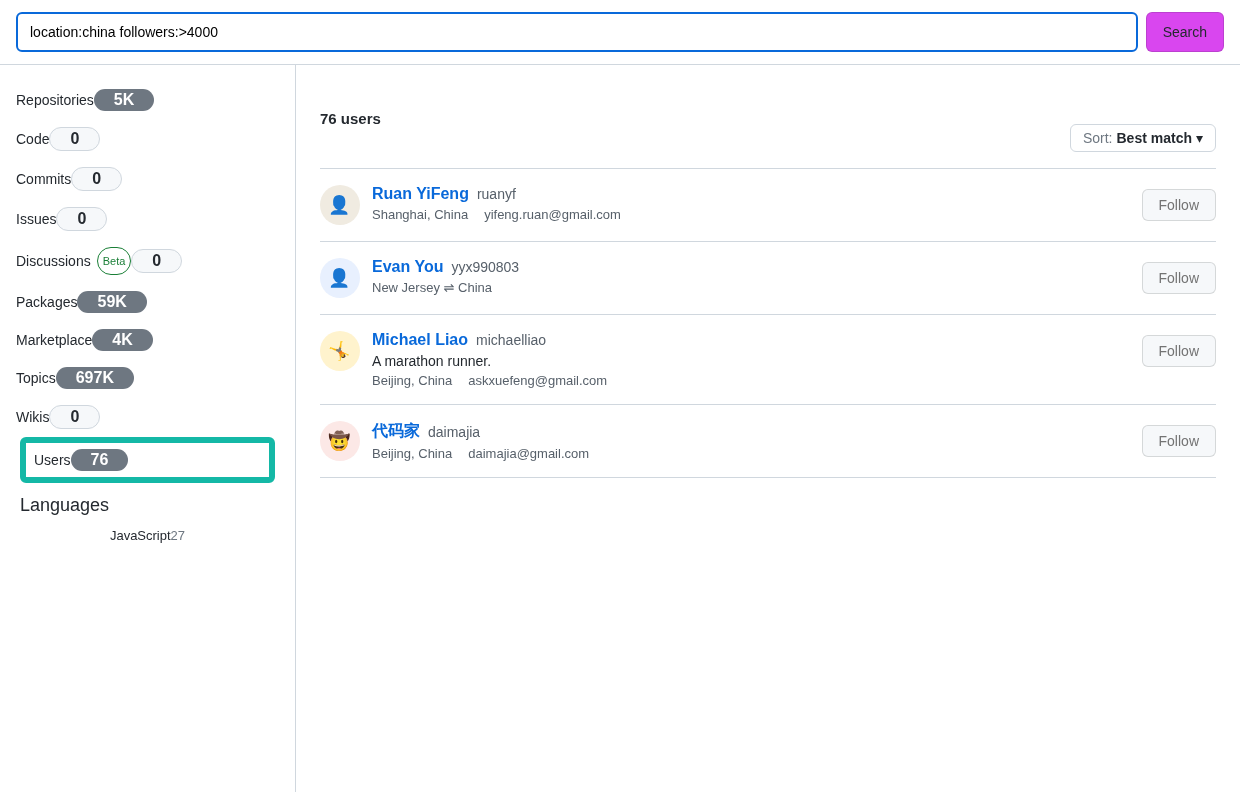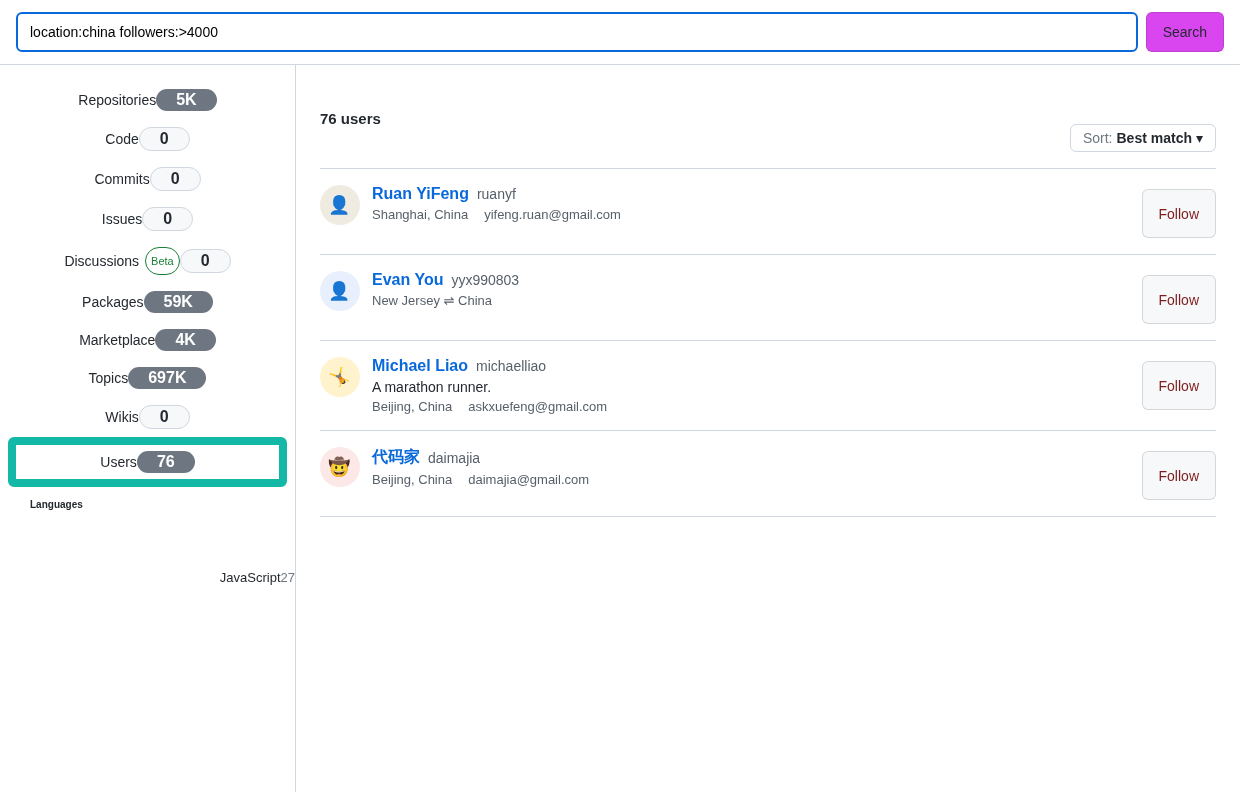--- a/index.html
+++ b/index.html
@@ -50,29 +50,29 @@
     
     .sidebar {
       width: 296px;
       min-width: 296px;
       border-right: 1px solid #d0d7de;
       padding: 16px 0;
     }
     .sidebar-item {
       display: flex;
       align-items: center;
-      justify-content: center;
+      justify-content: flex-start;
       padding: 8px 16px;
       cursor: pointer;
       border-radius: 0;
     }
     .sidebar-item.active {
-      border: 8px solid #14b8a6;
-      border-radius: 6px;
-      margin: 0 8px;
+      border: 6px solid #14b8a6;
+      border-radius: 6px;
+      margin: 0 20px;
       padding: 6px 8px;
     }
     .sidebar-item-label {
       font-size: 14px;
       color: #24292f;
       display: flex;
       align-items: center;
       gap: 6px;
     }
     .sidebar-badge {
@@ -94,33 +94,32 @@
       background: transparent;
       color: #1a7f37;
       border: 1px solid #1a7f37;
       font-size: 11px;
       font-weight: 500;
       padding: 7px 5px;
       border-radius: 20px;
     }
 
     .sidebar-section-title {
-      font-weight: 700;
-      font-size: 10px;
-      padding: 12px 30px 8px;
+      font-weight: 400;
+      font-size: 18px;
+      padding: 12px 20px 8px;
       color: #24292f;
     }
     .sidebar-lang-item {
       display: flex;
       align-items: center;
-      justify-content: flex-end;
-      padding: 4px 0;
+      justify-content: center;
+      padding: 4px 28px;
       font-size: 13px;
       color: #24292f;
-      margin-top: 48px;
     }
     .sidebar-lang-count {
       color: #6e7781;
     }
 
     
     .results-area {
       flex: 1;
       padding: 20px 24px;
     }
@@ -200,25 +199,25 @@
       color: #24292f;
       margin-bottom: 4px;
     }
     .user-meta {
       font-size: 13px;
       color: #57606a;
       display: flex;
       gap: 16px;
     }
     .follow-button {
-      height: 49px;
+      height: 32px;
       padding: 0 16px;
       font-size: 14px;
       font-weight: 500;
-      color: #7f1d1d;
+      color: #737373;
       background: #f6f8fa;
       border: 1px solid rgba(27,31,36,0.15);
       border-radius: 6px;
       cursor: pointer;
       white-space: nowrap;
       flex-shrink: 0;
       margin-top: 4px;
     }
 
     

